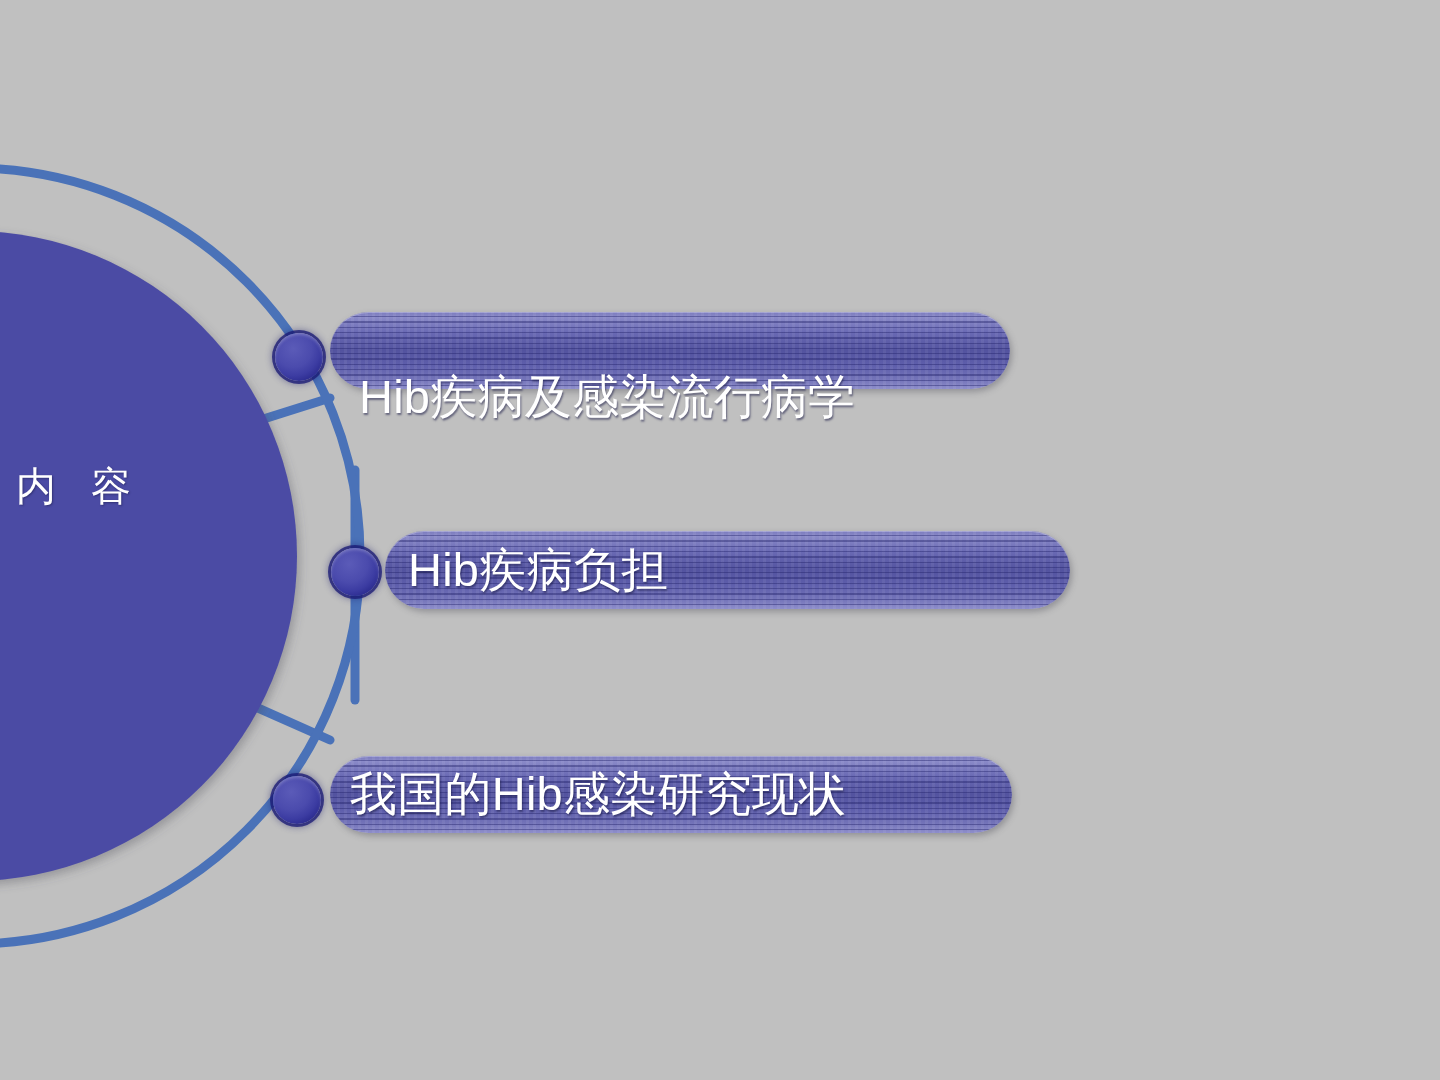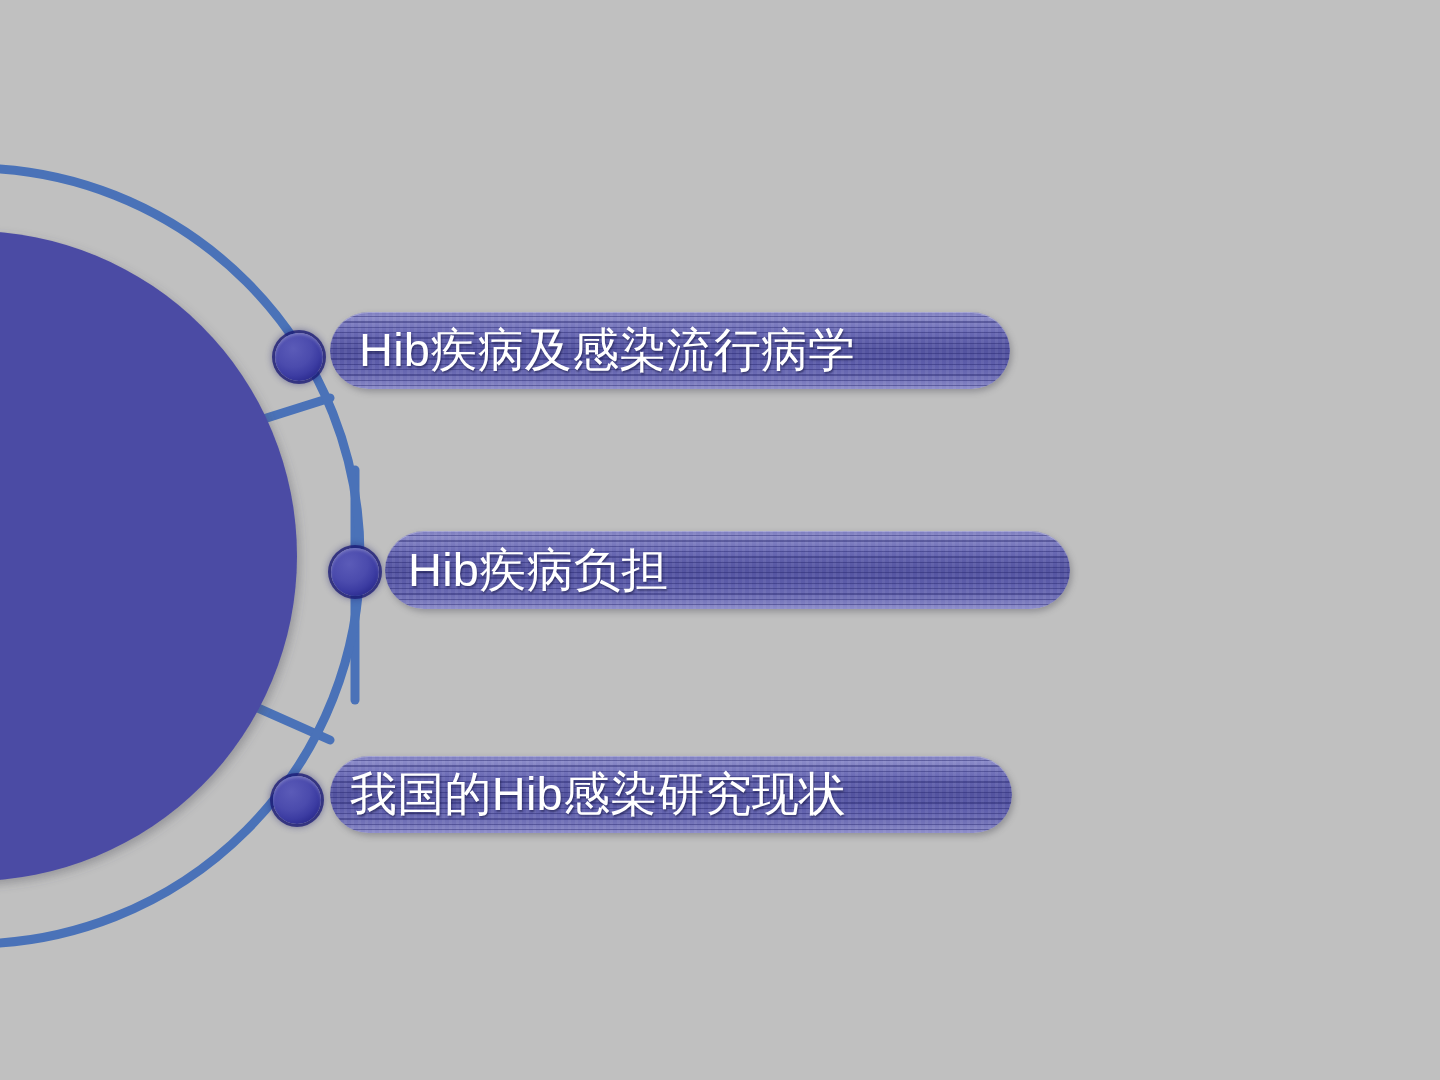--- a/index.html
+++ b/index.html
@@ -97,21 +97,21 @@
     font-size: 47px;
     letter-spacing: 0.005em;
     white-space: nowrap;
     text-shadow: 1px 2px 2px rgba(25,25,70,0.55);
   }
 
   #bar-1 { left: 330px; top: 312px; width: 680px; height: 77px; }
   #bar-2 { left: 385px; top: 531px; width: 685px; height: 78px; }
   #bar-3 { left: 330px; top: 756px; width: 682px; height: 77px; }
 
-  #bar-1 .bar-text { padding-left: 29px; }
+  #bar-1 .bar-text { padding-left: 29px; margin-top: 47px; }
   #bar-2 .bar-text { padding-left: 23px; }
   #bar-3 .bar-text { padding-left: 20px; }
 
   
   .node {
     position: absolute;
     border-radius: 50%;
     z-index: 5;
     background:
       radial-gradient(circle at 38% 33%,
@@ -146,20 +146,21 @@
       <line x1="355" y1="470" x2="355" y2="700"></line>
       <line x1="150" y1="660" x2="330" y2="740"></line>
     </g>
 
     <circle cx="-28" cy="556" r="388" fill="none" stroke="#4a72b8" stroke-width="9"></circle>
 
     <circle cx="-28" cy="556" r="325" fill="#4c4ca4" filter="url(#soft-shadow)"></circle>
   </svg>
 
   <div class="disc-label">
+    <span class="line">内 容</span>
   </div>
 
   <div class="bar" id="bar-1">
     <span class="bar-text">Hib疾病及感染流行病学</span>
   </div>
   <div class="bar" id="bar-3">
     <span class="bar-text">我国的Hib感染研究现状</span>
   </div>
   <div class="bar" id="bar-2">
     <span class="bar-text">Hib疾病负担</span>

